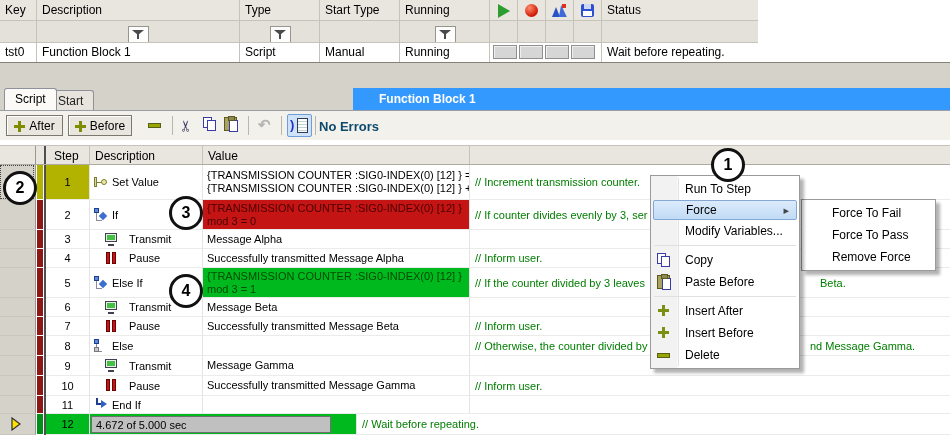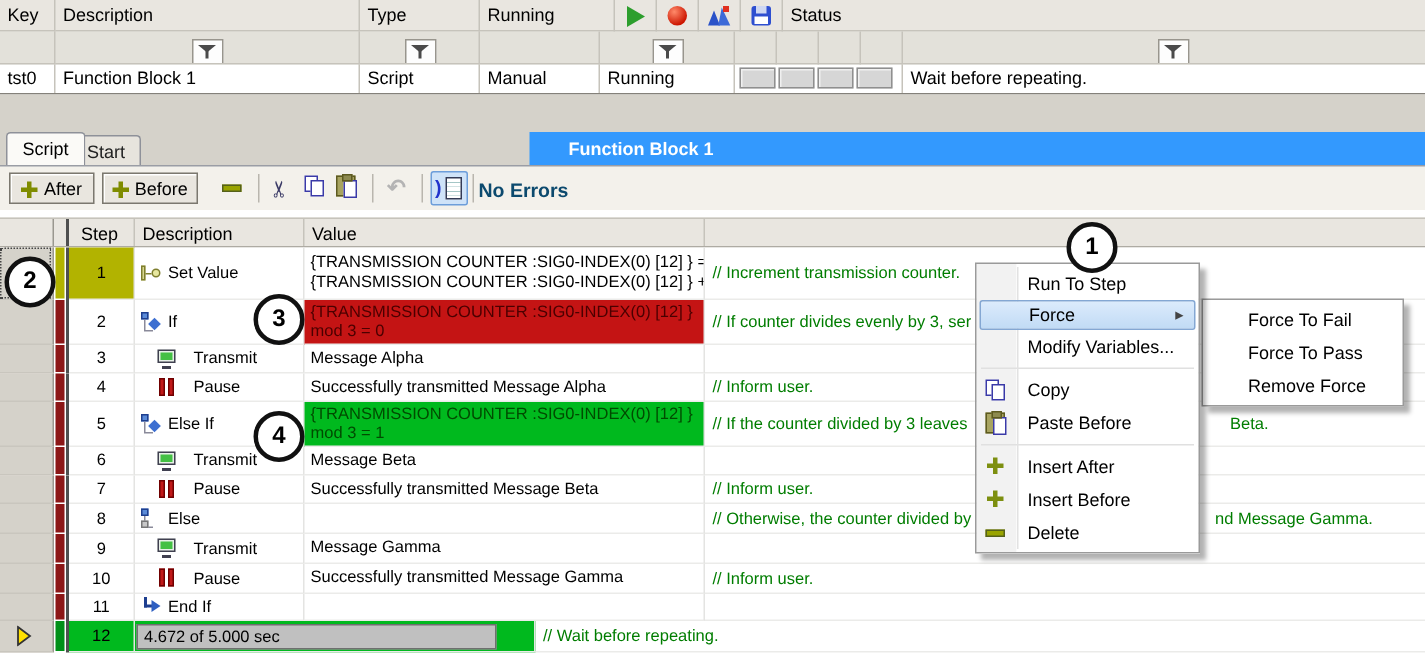--- a/index.html
+++ b/index.html
@@ -1,21 +1,21 @@
 <!DOCTYPE html>
 <html><head>
 <meta charset="utf-8">
 <style>
   html,body{margin:0;padding:0;background:#fff;}
   body{width:950px;height:436px;overflow:hidden;font-family:"Liberation Sans",sans-serif;font-size:12px;color:#000;}
   .screen{position:absolute;left:0;top:0;width:950px;height:436px;background:#fff;overflow:hidden;}
 
   
   .mon{position:absolute;left:0;top:0;width:950px;height:62px;border-bottom:1px solid #84817a;}
-  .mrow{display:flex;width:950px;box-sizing:border-box;}
+  .mrow{display:flex;width:758px;box-sizing:border-box;}
   .mrow.hdr{height:21px;background:#e9e6e0;}
   .mrow.flt{height:22px;background:#e3e1da;}
   .mrow.dat{height:19px;background:#ffffff;}
   .mcell{box-sizing:border-box;border-right:1px solid #c6c3bb;border-bottom:1px solid #c6c3bb;padding:3px 4px 0 5px;white-space:nowrap;overflow:hidden;position:relative;}
   .mrow.dat .mcell{border-bottom:none;padding-top:2px;}
   .w-key{width:37px}.w-desc{width:203px}.w-type{width:80px}.w-start{width:80px}.w-run{width:90px}.w-ic{width:28px;padding:0;}.w-status{flex:1}
   
   .funnel{position:relative;width:19px;height:15px;background:#fdfdfd;border:1px solid #98958d;margin:2px auto 0;}
   .f-tri{position:absolute;left:3px;top:3px;width:0;height:0;border-left:6px solid transparent;border-right:6px solid transparent;border-top:5px solid #4a4a4a;}
   .f-stem{position:absolute;left:8px;top:7px;width:2px;height:5px;background:#4a4a4a;}
@@ -147,20 +147,21 @@
 </head>
 <body>
 
 <div class="screen">
 
   <div class="mon">
     <div class="mrow hdr">
       <div class="mcell w-key">Key</div>
       <div class="mcell w-desc">Description</div>
       <div class="mcell w-type">Type</div>
+      <div class="mcell w-start">Start Type</div>
       <div class="mcell w-run">Running</div>
       <div class="mcell w-ic">
           <div class="play-ic"></div>
         </div>
       <div class="mcell w-ic">
           <div class="stop-ic"></div>
         </div>
       <div class="mcell w-ic">
           <div class="graph-ic">
             <span class="g1"></span>

